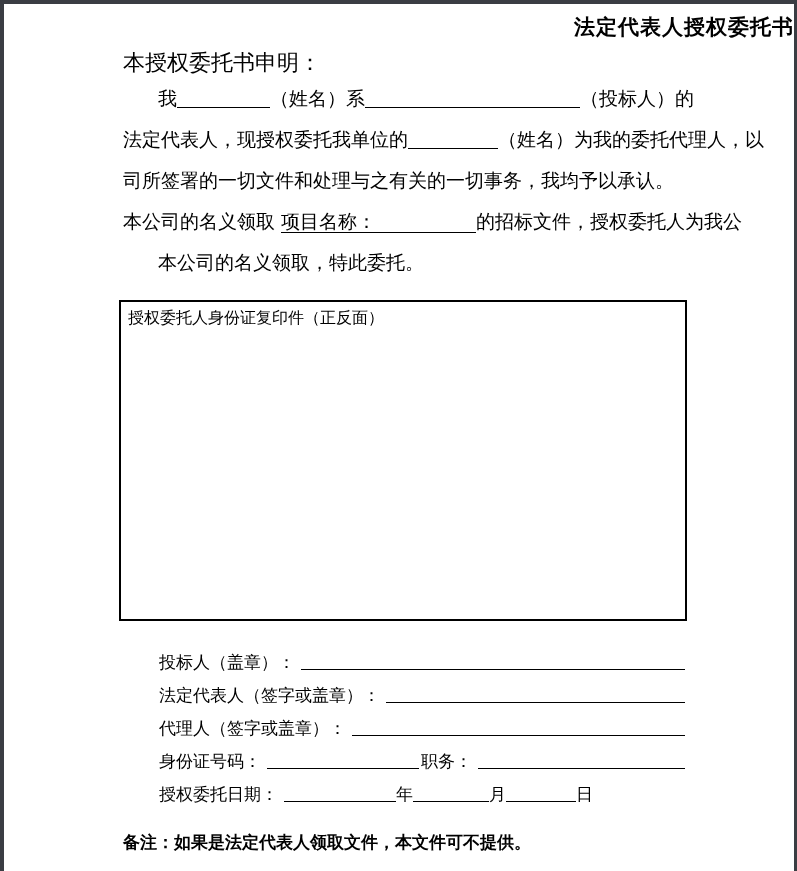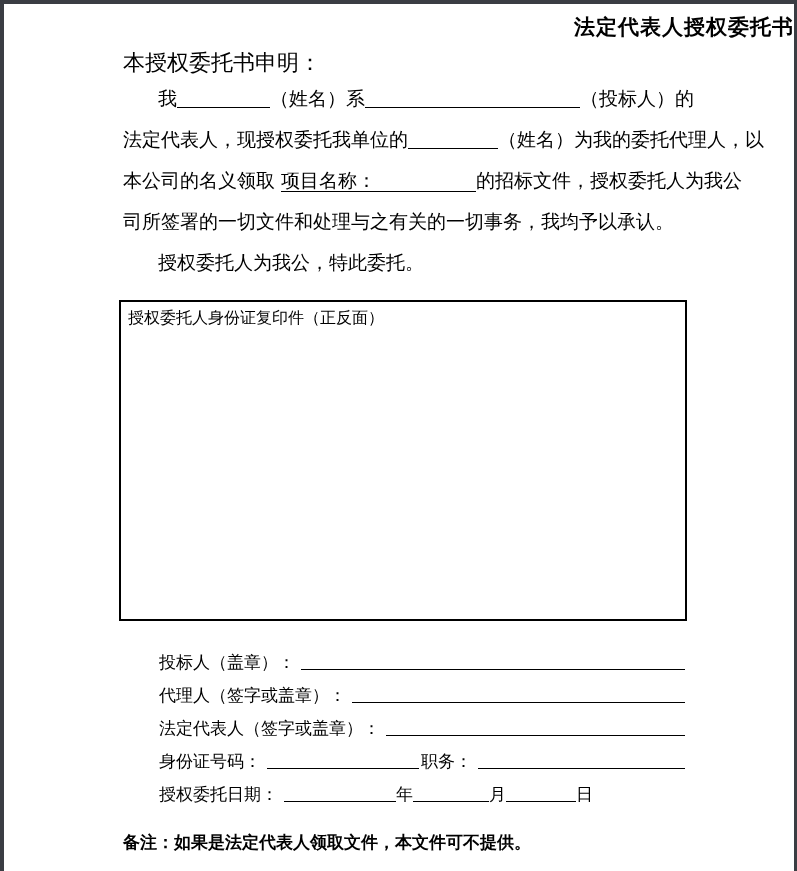--- a/index.html
+++ b/index.html
@@ -104,47 +104,47 @@
   <div class="intro">本授权委托书申明：</div>
 
   <div class="para">
     <div class="pline indent">
       <span>我</span><span class="blank b1"></span><span>（姓名）系</span><span class="blank b2"></span><span>（投标人）的</span>
     </div>
     <div class="pline">
       <span>法定代表人，现授权委托我单位的</span><span class="blank b3"></span><span>（姓名）为我的委托代理人，以</span>
     </div>
     <div class="pline">
+      <span>司所签署的一切文件和处理与之有关的一切事务，我均予以承认。</span>
+    </div>
+    <div class="pline">
       <span>本公司的名义领取</span><span class="ul-seg"><span>项目名称：</span></span><span>的招标文件，授权委托人为我公</span>
     </div>
-    <div class="pline">
-      <span>司所签署的一切文件和处理与之有关的一切事务，我均予以承认。</span>
-    </div>
     <div class="pline indent">
-      <span>授权委托人为我公，特此委托。</span>
+      <span>本公司的名义领取，特此委托。</span>
     </div>
   </div>
 
   <div class="id-table">
     <div class="id-cell right">
       <span>授权委托人身份证复印件（正反面）</span>
     </div>
   </div>
 
   <div class="sig-block">
     <div class="sig-row">
       <span class="sig-label">投标人（盖章）：</span>
       <span class="sig-line"></span>
     </div>
     <div class="sig-row">
-      <span class="sig-label">代理人（签字或盖章）：</span>
+      <span class="sig-label">法定代表人（签字或盖章）：</span>
       <span class="sig-line"></span>
     </div>
     <div class="sig-row">
-      <span class="sig-label">法定代表人（签字或盖章）：</span>
+      <span class="sig-label">代理人（签字或盖章）：</span>
       <span class="sig-line"></span>
     </div>
     <div class="sig-row">
       <span class="sig-label">身份证号码：</span>
       <span class="sig-line fixed w-id"></span>
       <span class="sig-label">职务：</span>
       <span class="sig-line"></span>
     </div>
     <div class="sig-row">
       <span class="sig-label">授权委托日期：</span>

